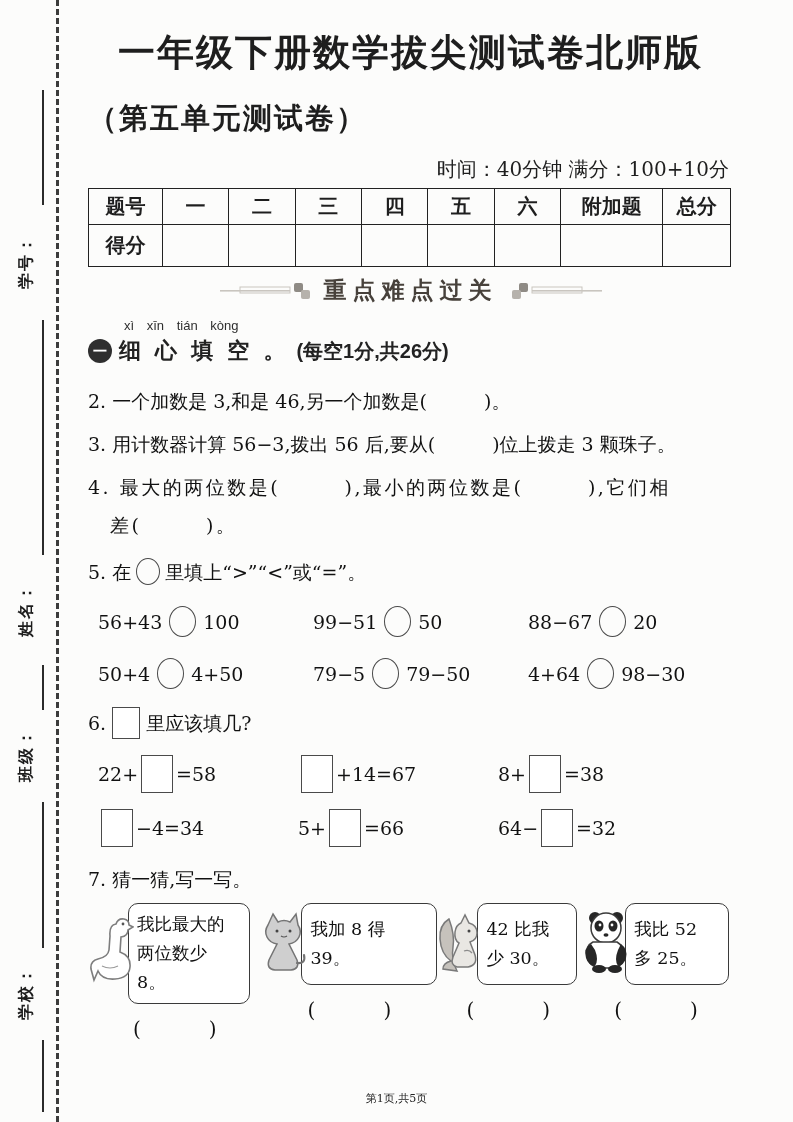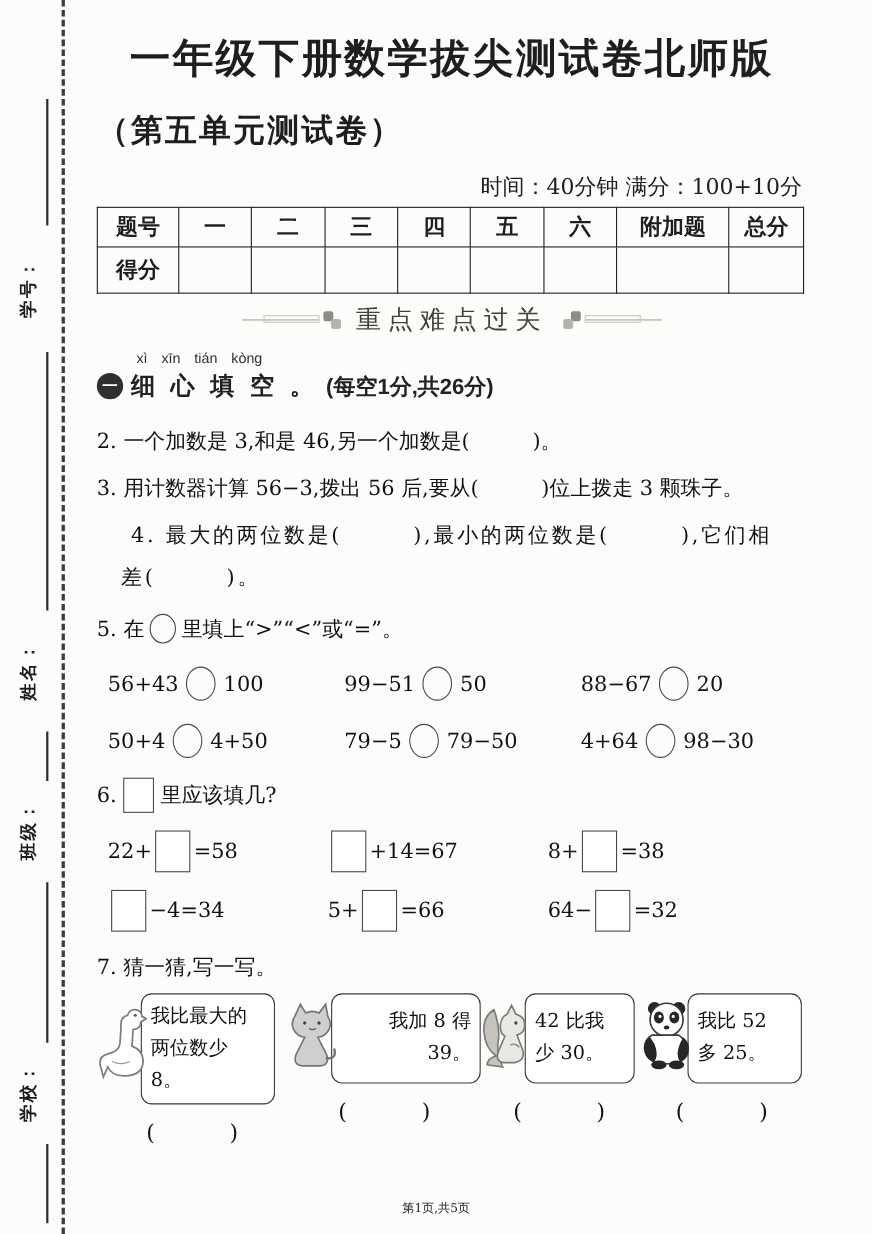--- a/index.html
+++ b/index.html
@@ -27,37 +27,37 @@
   table.score { margin-top:8px; width:643px; border-collapse:collapse; table-layout:fixed; }
   table.score td {
     border:1.5px solid #222; text-align:center; vertical-align:middle;
     font-size:20px; font-weight:600; height:36px;
   }
   table.score tr.score-row td { height:42px; }
   
   .banner { margin-top:8px; display:flex; align-items:center; justify-content:center; gap:8px; }
   .banner-text {
     font-family:"Liberation Sans","DejaVu Sans",sans-serif;
-    font-size:23px; font-weight:normal; color:#47413b; letter-spacing:6px;
+    font-size:23px; font-weight:bold; color:#47413b; letter-spacing:6px;
   }
   
   .pinyin { margin:12px 0 0 36px; font-size:13px; color:#2e2e2e; word-spacing:9px;
             font-family:"Liberation Sans","DejaVu Sans",sans-serif; }
   .sec-head { margin-top:3px; display:flex; align-items:center; gap:7px; }
   .badge { width:24px; height:24px; border-radius:50%; background:#2f2f2f; display:flex;
            align-items:center; justify-content:center; flex:0 0 auto; }
   .badge span { color:#fff; font-size:14px; font-weight:bold; line-height:1; }
   .sec-title { font-family:"Liberation Sans","DejaVu Sans",sans-serif; font-size:22px; font-weight:bold;
                letter-spacing:4px; color:#222; }
   .sec-points { font-family:"Liberation Sans","DejaVu Sans",sans-serif; font-size:20px; font-weight:bold; color:#222; }
   
   .q { font-size:19px; line-height:24px; color:#111; }
   .q1 { margin-top:16px; } .q1 .l2 { margin-top:15px; padding-left:22px; }
   .q2 { margin-top:23px; } .q3 { margin-top:19px; }
-  .q4 { margin-top:19px; } .q4 .l1 { letter-spacing:2.5px;text-align:center; } .q4 .l2 { margin-top:14px; padding-left:22px; letter-spacing:2.5px; }
+  .q4 { margin-top:19px; } .q4 .l1 { letter-spacing:2.5px; } .q4 .l2 { margin-top:14px; padding-left:22px; letter-spacing:2.5px; }
   .q5 { margin-top:21px; } .q5-head { display:flex; align-items:center; gap:5px; }
   .cmp-head-circle { display:inline-block; width:24px; height:27px; border:1.4px solid #4a4a4a; border-radius:50%; }
   .cmp-row { display:flex; margin-top:21px; }
   .cmp-row .cell { width:215px; display:flex; align-items:center; padding-left:10px; }
   .cmp-circle { display:inline-block; width:27px; height:31px; border:1.4px solid #4a4a4a; border-radius:50%; margin:0 7px; flex:0 0 auto; }
   .q6 { margin-top:18px; } .q6-head { display:flex; align-items:center; gap:6px; }
   .box-head { display:inline-block; width:28px; height:32px; border:1.4px solid #4a4a4a; background:#fff; }
   .box-row { display:flex; margin-top:16px; }
   .box-row .cell { width:200px; display:flex; align-items:center; padding-left:10px; }
   .ans-box { display:inline-block; width:32px; height:38px; border:1.4px solid #4a4a4a; background:#fff; margin:0 3px; flex:0 0 auto; }
@@ -284,21 +284,21 @@
           <div class="q7-top">
             <span class="animal">
               <svg width="44" height="68" viewBox="0 0 44 68">
                 <path d="M10 6 L15 14 Q21 11 27 14 L33 6 L35 17 Q39 23 36 29 Q33 35 26 36 L34 52 Q37 61 28 62 L12 62 Q3 61 6 52 L14 36 Q7 35 4 29 Q1 23 5 17 Z" fill="#cfcfcf" stroke="#757575" stroke-width="1.5"></path>
                 <circle cx="14" cy="23" r="1.5" fill="#444"></circle>
                 <circle cx="27" cy="23" r="1.5" fill="#444"></circle>
                 <path d="M18 28 Q21 30 24 28" fill="none" stroke="#555" stroke-width="1.2"></path>
                 <path d="M34 55 Q43 56 41 47" fill="none" stroke="#757575" stroke-width="2.2" stroke-linecap="round"></path>
               </svg>
             </span>
-            <div class="bubble" style="width:136px;text-align:right;">
+            <div class="bubble" style="width:136px;">
               <div>我加 8 得 39。</div>
               <div></div>
             </div>
           </div>
           <div class="q7-ans">(　　　)</div>
         </div>
 
         <div class="q7-group" style="width:146px;">
           <div class="q7-top">
             <span class="animal">

